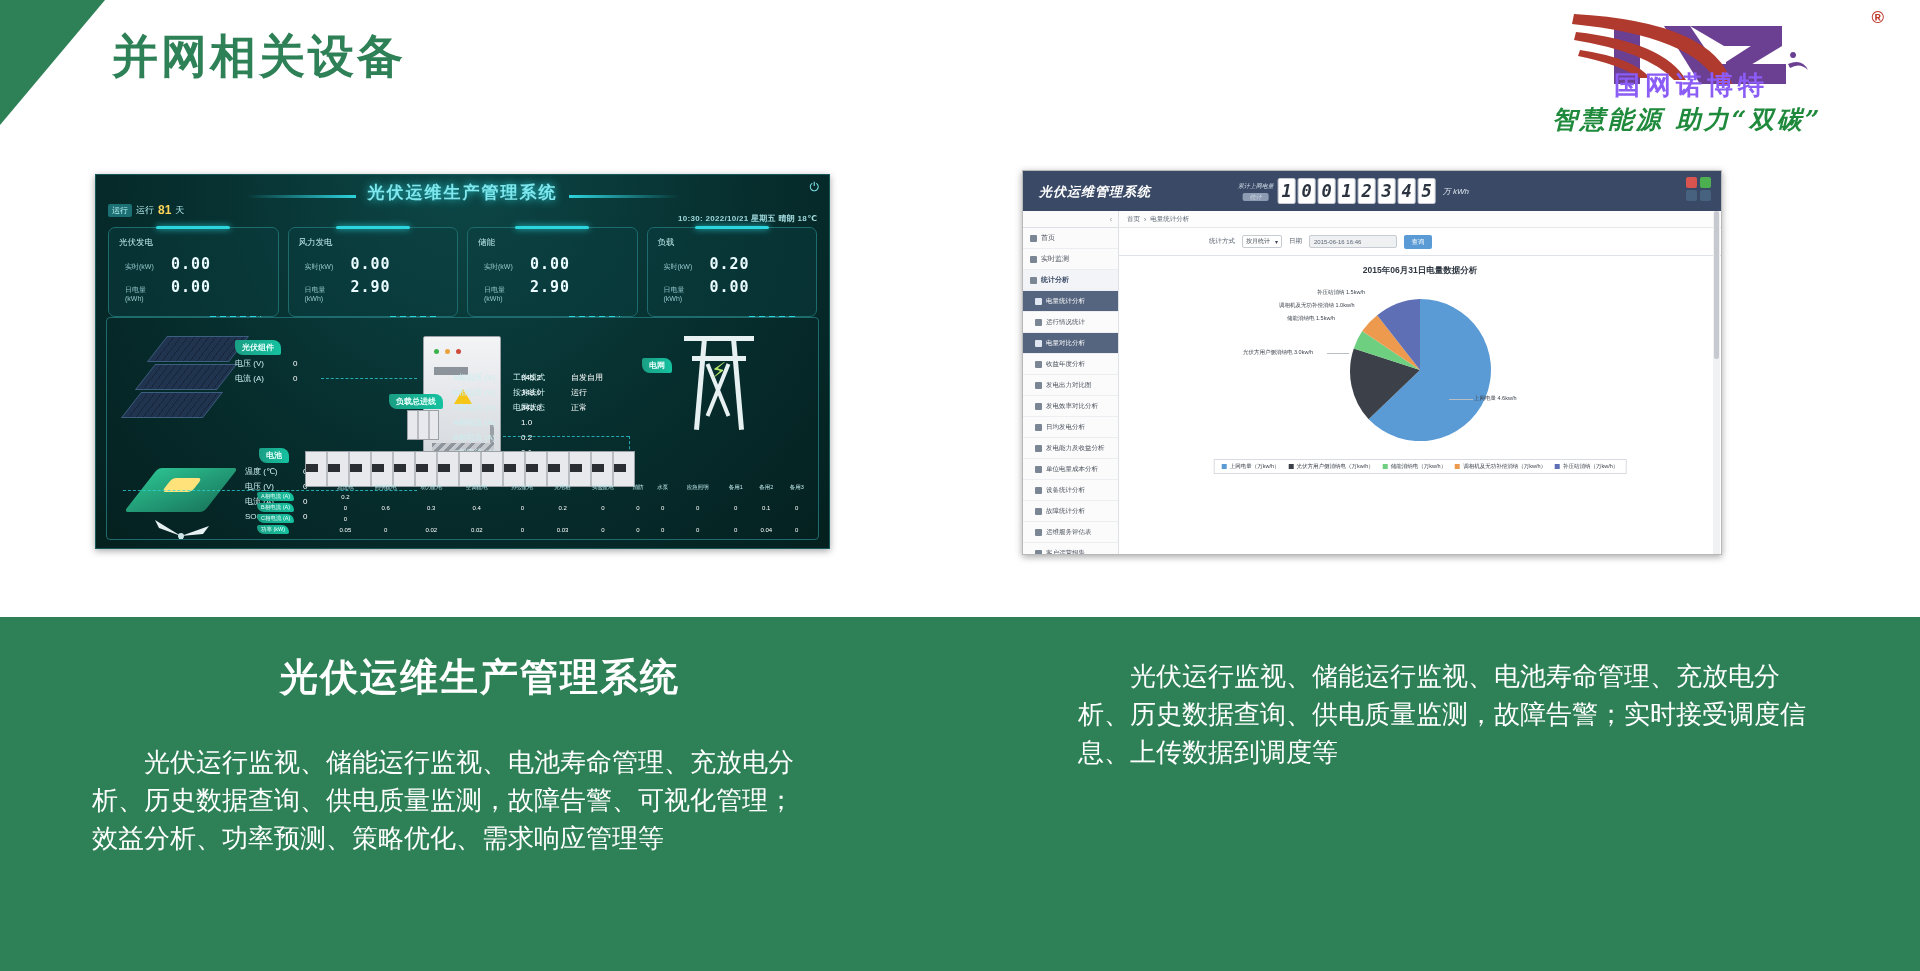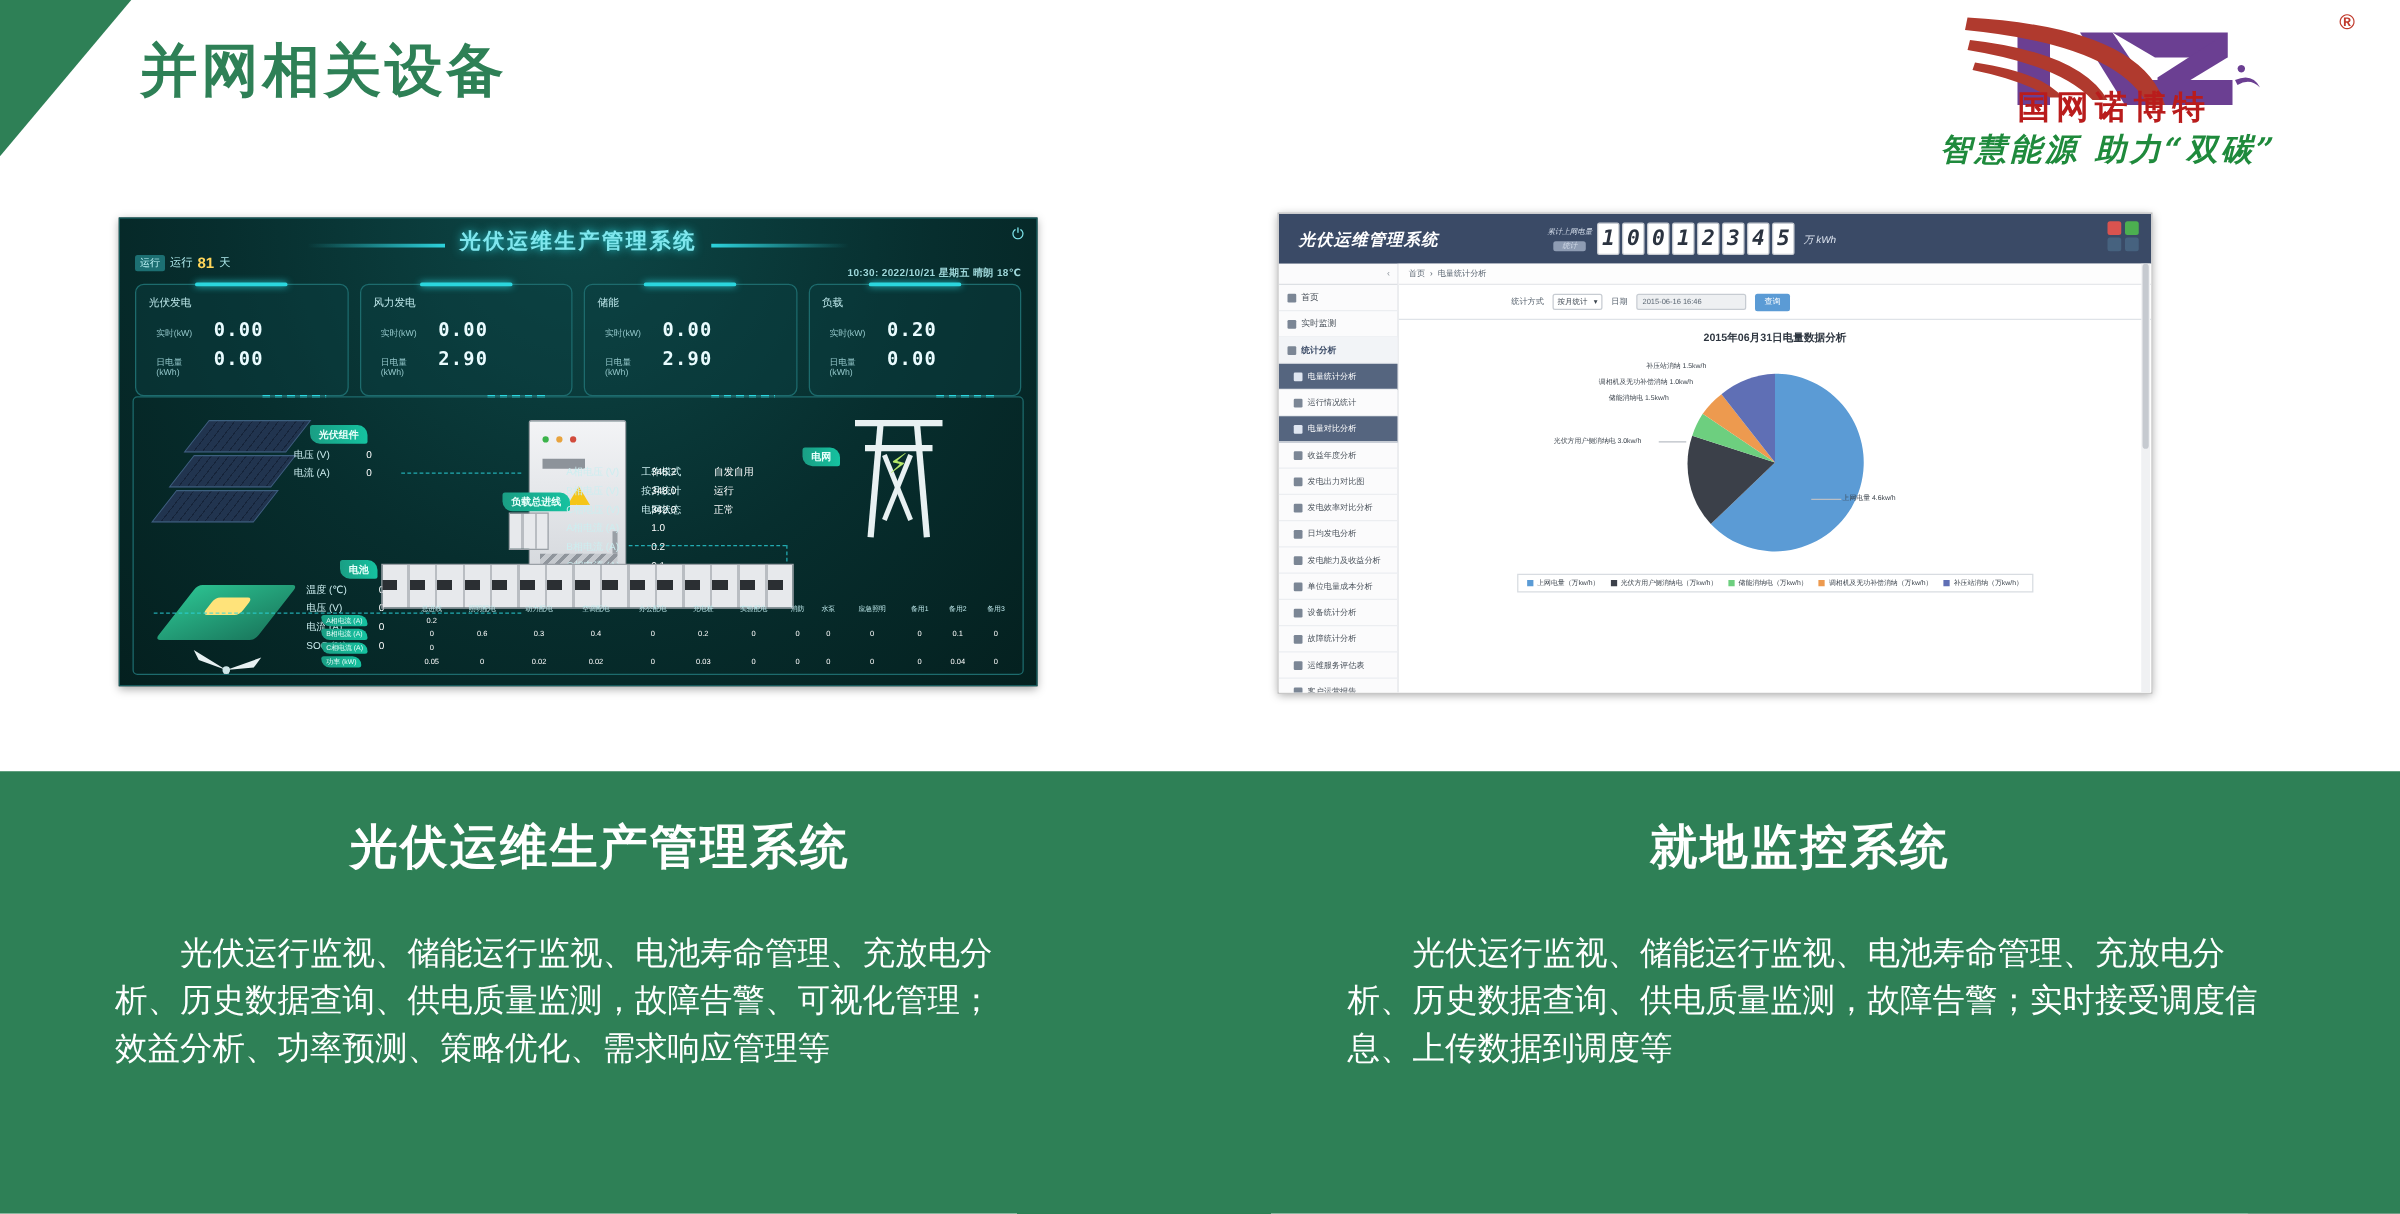--- a/index.html
+++ b/index.html
@@ -34,21 +34,21 @@
   }
 
   
   .logo-block {
     position: absolute; right: 26px; top: 6px;
     width: 380px; height: 126px;
   }
   .logo-mark { position: relative; width: 380px; height: 86px; }
   .logo-cn {
     position: absolute; left: 100px; top: 62px;
-    font-size: 26px; font-weight: bold; color: #b91c1c;
+    font-size: 26px; font-weight: bold; color: #8b5cf6;
     letter-spacing: 5px; white-space: nowrap;
   }
   .logo-reg {
     position: absolute; right: 10px; top: 2px;
     font-size: 17px; color: #c0392b; font-weight: bold;
   }
   .logo-tag {
     position: absolute; left: 38px; top: 97px;
     font-size: 25px; color: #1f8a3c; font-weight: bold;
     font-style: italic; letter-spacing: 3px; white-space: nowrap;
@@ -129,21 +129,21 @@
   .panelstack{ position:absolute; left:24px; top:18px; width:120px; height:86px; }
   .pv { position:absolute; width:82px; height:26px; background:#16243a;
         border:1px solid #3d5f7f; transform: skewX(-38deg);
         background-image: repeating-linear-gradient(90deg,#21344f 0 6px,#16243a 6px 7px),
                           repeating-linear-gradient(0deg,#21344f 0 8px,#16243a 8px 9px); }
   .pv.p1{ left:26px; top:0; } .pv.p2{ left:14px; top:28px; } .pv.p3{ left:0px; top:56px; }
 
   .tag {
     position:absolute; background: linear-gradient(90deg,#1a9e84,#15c2a0);
     color:#eafffb; font-size:8px; padding:2px 7px; border-radius:2px 8px 2px 8px;
-    white-space:nowrap; font-weight:bold;margin-left:13px;
+    white-space:nowrap; font-weight:bold;
   }
   .infobox { position:absolute; font-size:8px; color:#d6f3f5; }
   .infobox .row{ display:flex; gap:10px; line-height:15px; }
   .infobox .k{ width:48px; color:#cdeef0; }
   .infobox .v{ color:#ffffff; }
 
   .battery { position:absolute; left:34px; top:150px; width:80px; height:44px;
     background: linear-gradient(150deg,#2bbf8f,#1a7a5e); transform: skewX(-38deg);
     border-radius:4px; }
   .battery::after{ content:''; position:absolute; left:22px; top:10px;
@@ -764,17 +764,16 @@
   </div>
 </div>
 
 <div class="band">
   <div class="band-cols">
     <div class="band-col left">
       <div class="band-h">光伏运维生产管理系统</div>
       <div class="band-p">光伏运行监视、储能运行监视、电池寿命管理、充放电分析、历史数据查询、供电质量监测，故障告警、可视化管理；效益分析、功率预测、策略优化、需求响应管理等</div>
     </div>
     <div class="band-col right">
-      <div class="band-h">就地监控系统</div>
       <div class="band-p">光伏运行监视、储能运行监视、电池寿命管理、充放电分析、历史数据查询、供电质量监测，故障告警；实时接受调度信息、上传数据到调度等</div>
     </div>
   </div>
 </div>
 
 </body></html>

